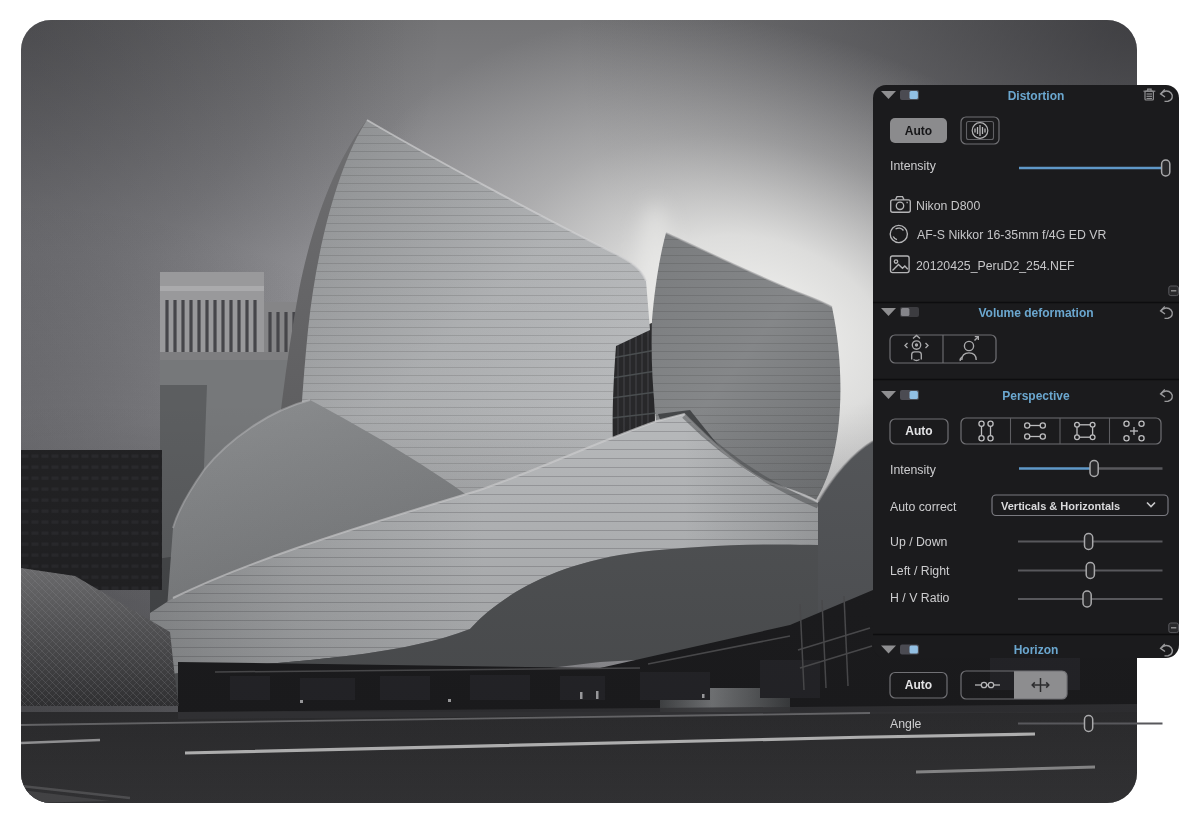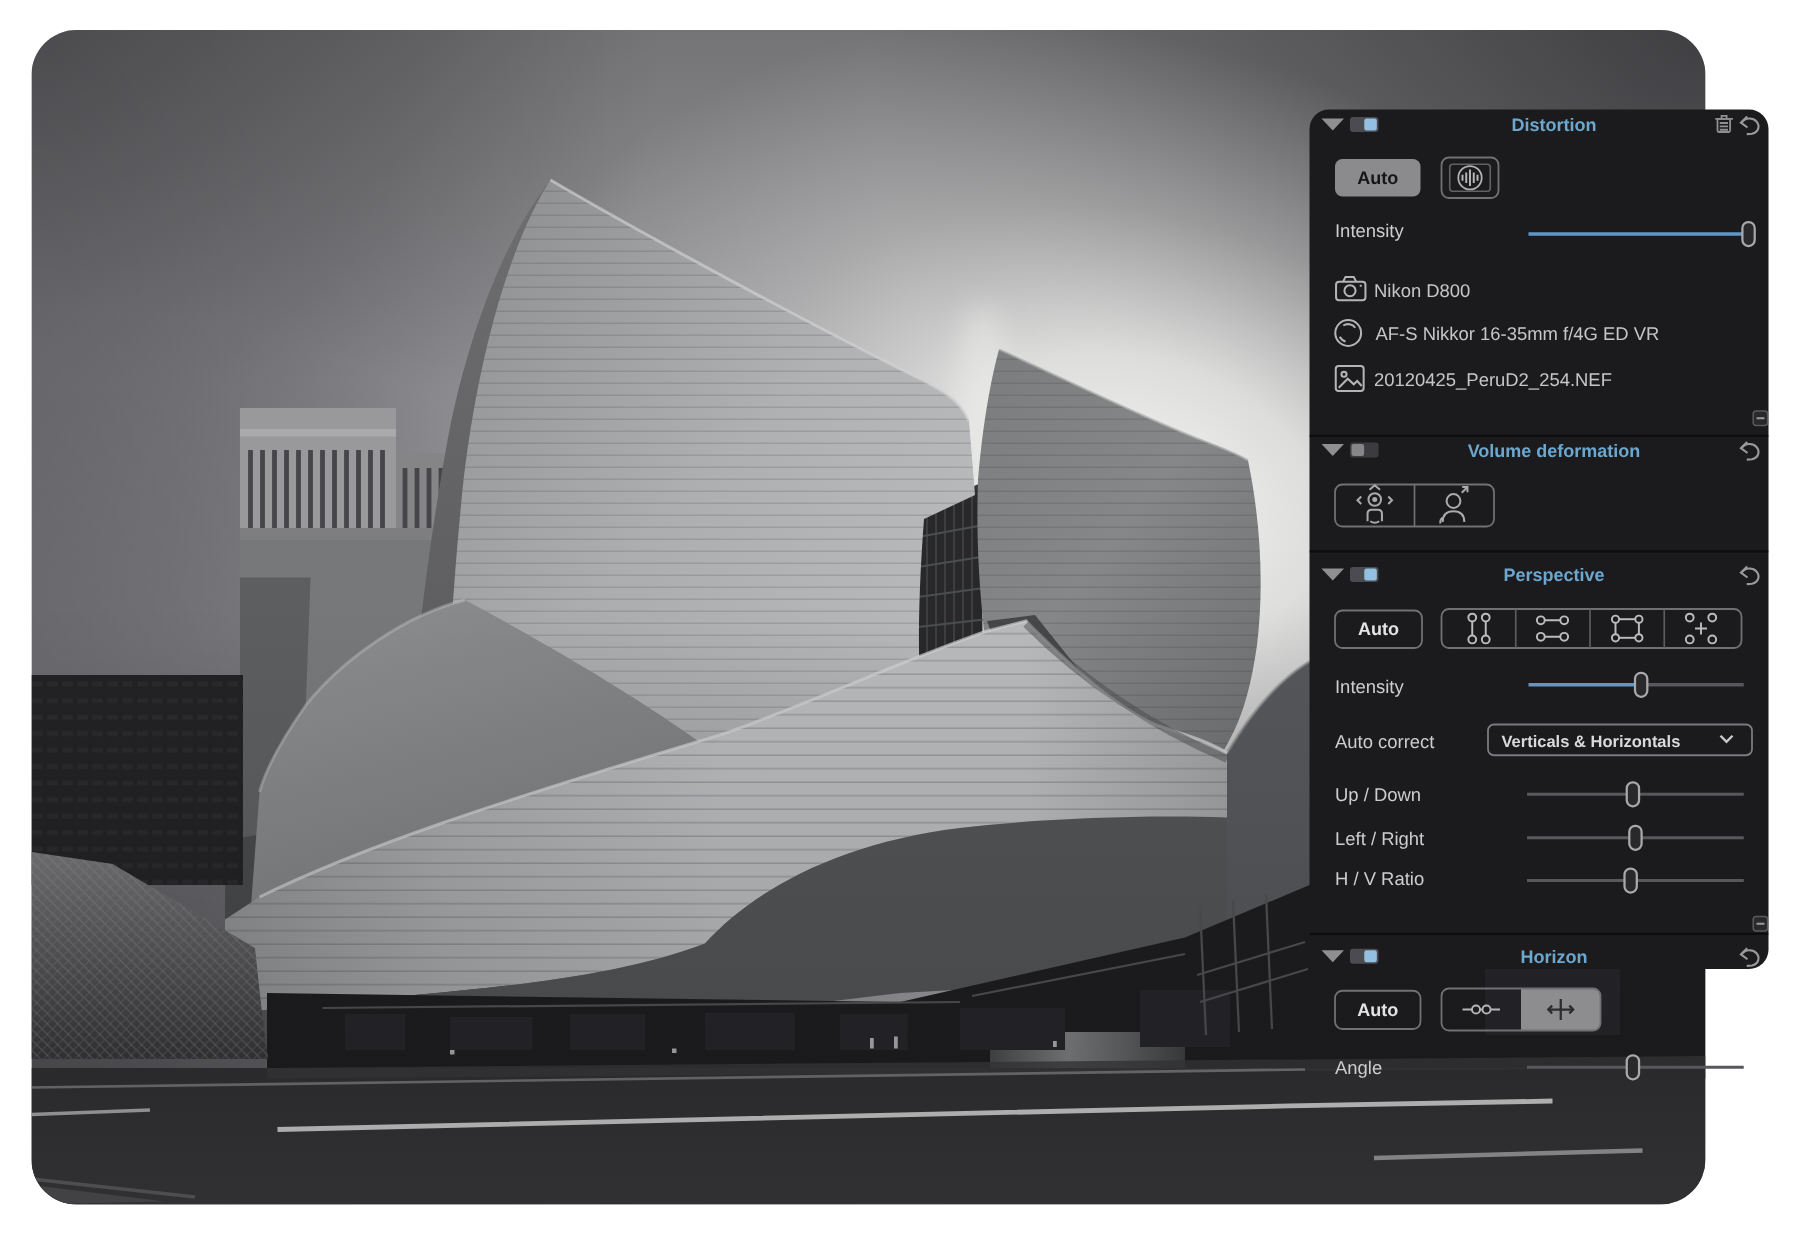--- a/index.html
+++ b/index.html
@@ -1,18 +1,18 @@
 <!DOCTYPE html>
 <html><head>
 <meta charset="utf-8">
 <style>
   html,body{margin:0;padding:0;width:1200px;height:823px;background:#ffffff;overflow:hidden;}
   *{font-family:"Liberation Sans",sans-serif;box-sizing:border-box;}
   #photo{position:absolute;left:0;top:0;}
-  #panel{position:absolute;left:873px;top:73px;width:306px;height:573px;background:#1b1b1d;border-radius:13px;}
+  #panel{position:absolute;left:873px;top:85px;width:306px;height:573px;background:#1b1b1d;border-radius:13px;}
 </style>
 </head>
 <body>
 <svg id="photo" width="1200" height="823" viewBox="0 0 1200 823">
   <defs>
     <clipPath id="card">
         <rect x="21" y="20" width="1116" height="783" rx="30"></rect>
       </clipPath>
     <filter id="soft" x="-60%" y="-60%" width="220%" height="220%">
         <feGaussianBlur stdDeviation="9"></feGaussianBlur>

